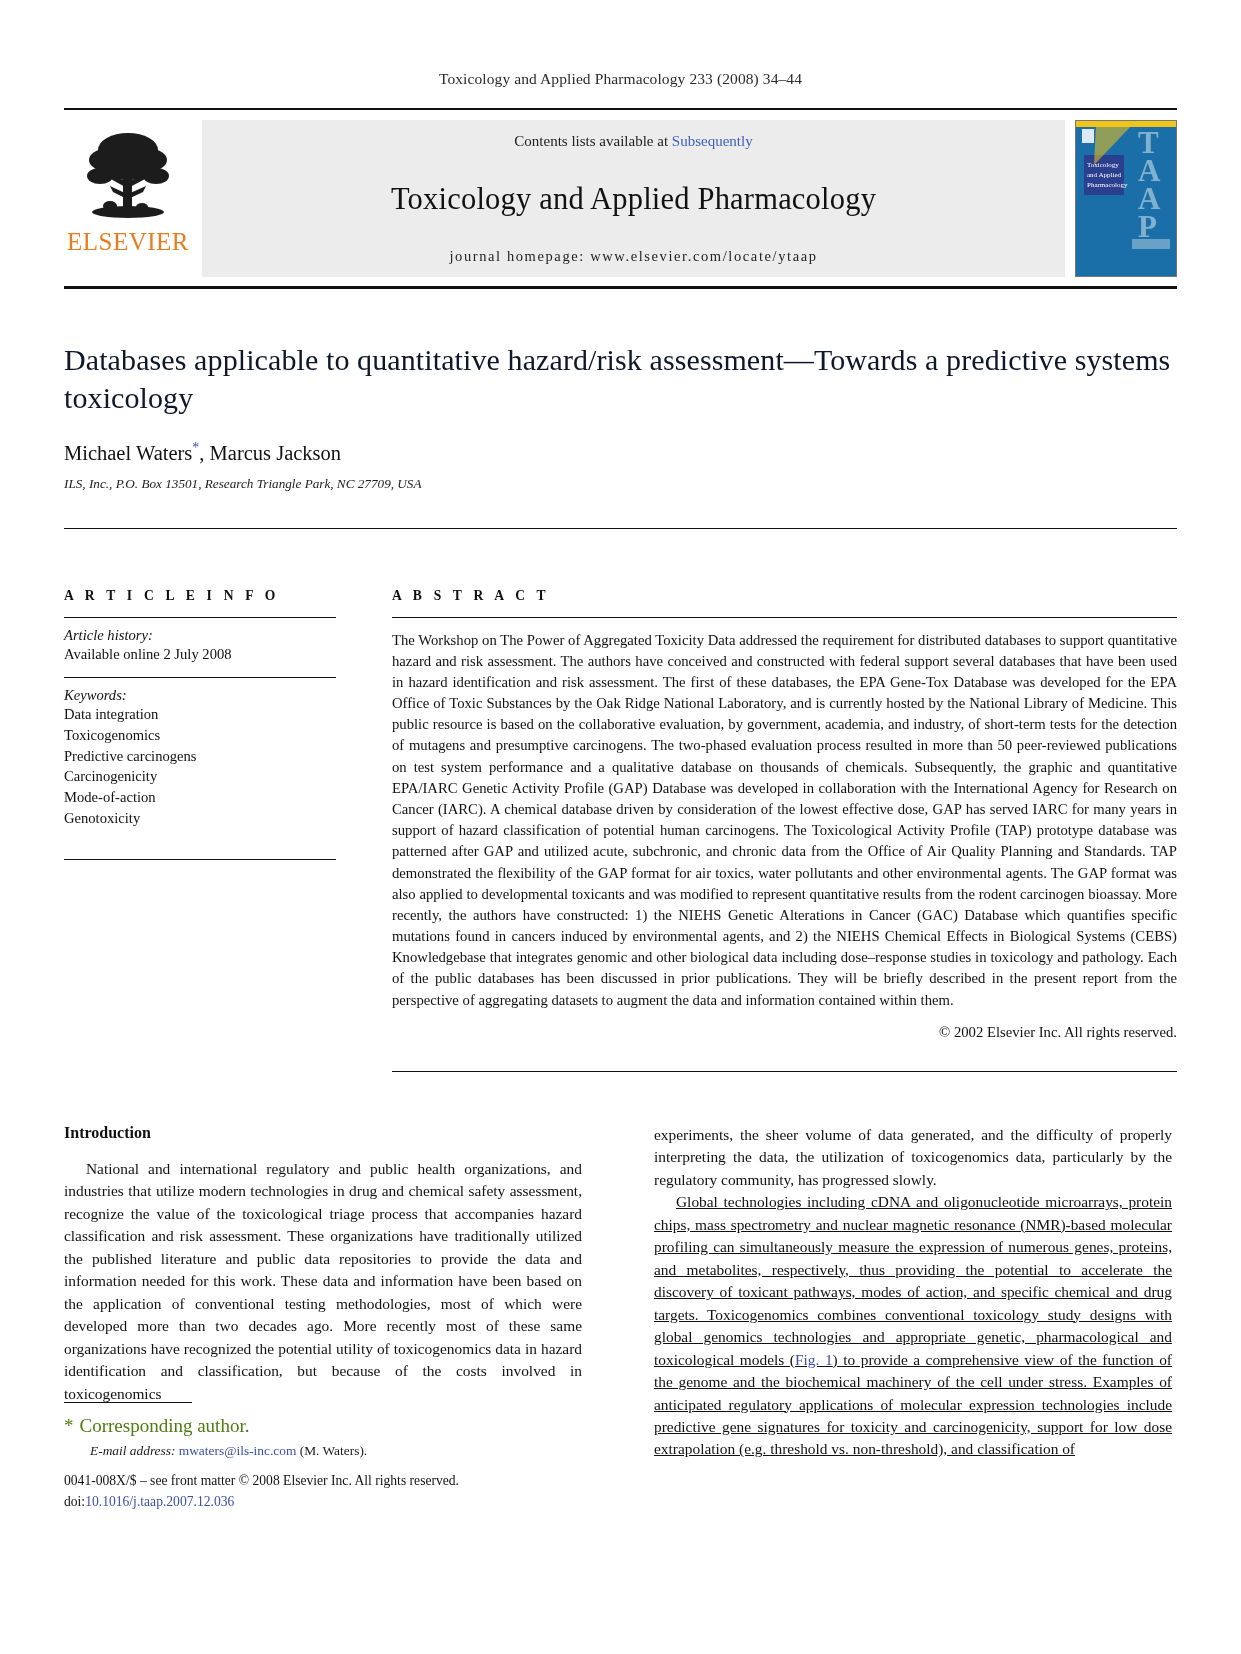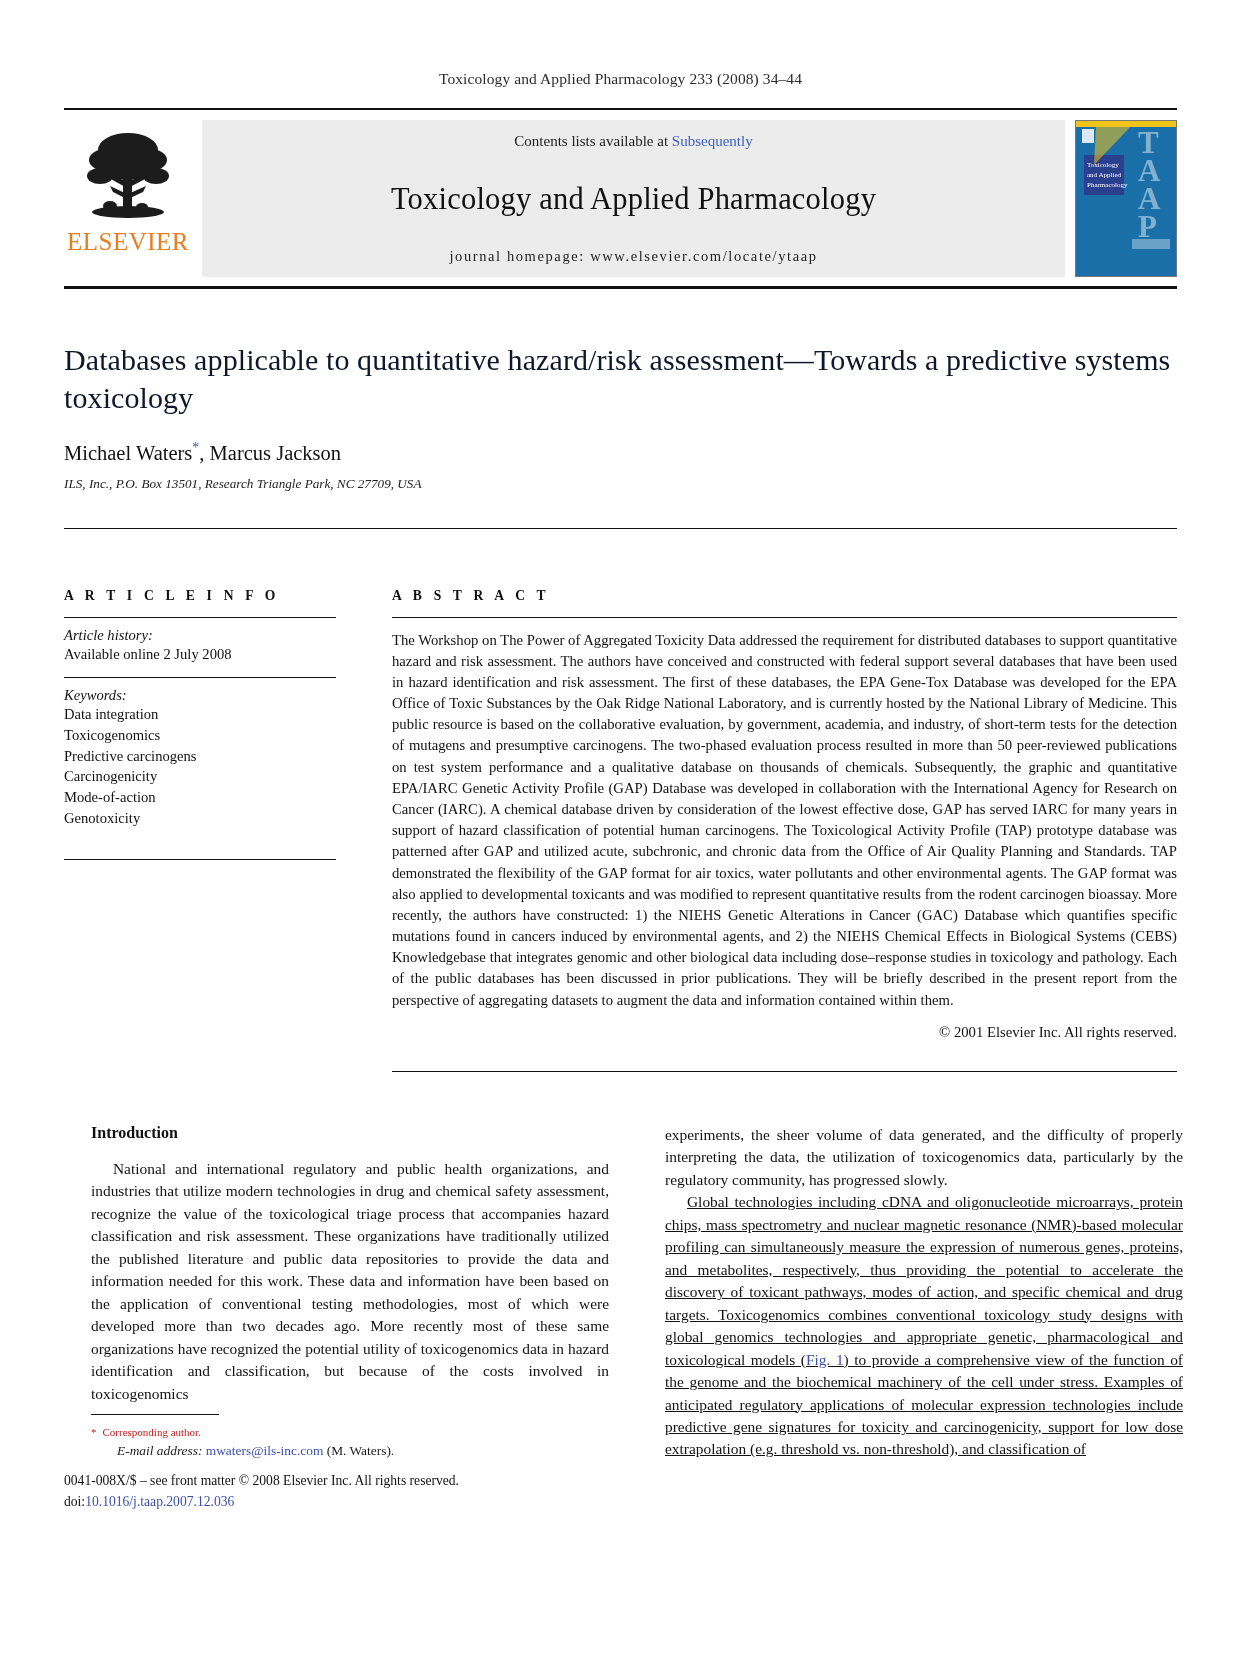--- a/index.html
+++ b/index.html
@@ -165,22 +165,21 @@
     font-size: 14.7px;
     margin-top: 13px;
     color: #111;
   }
   .info-bottom-rule { margin-top: 30px; border-top: 1.1px solid #111; }
 
   
   .body-cols {
     margin-top: 52px;
     display: flex;
-    gap: 56px;
-    margin-left: 27px;
+    gap: 72px;
   }
   .bcol { width: 518px; flex: 0 0 518px; position: relative; }
   .h1 {
     font-size: 16px;
     font-weight: bold;
     margin: 0 0 16px 0;
     color: #111;
   }
   .para {
     font-size: 15.4px;
@@ -195,23 +194,23 @@
   .para.noindent { text-indent: 0; }
 
   
   .footnote-wrap { position: absolute; left: 0; bottom: 0; width: 100%; }
   .fn-rule {
     width: 128px;
     border-top: 1px solid #111;
     margin-bottom: 9px;
   }
   .fn-line {
-    font-size: 11px;
+    font-size: 19px;
     line-height: 1.5;
-    color: #b91c1c;
+    color: #4d7c0f;
     padding-left: 14px;
     text-indent: -14px;
   }
   .fn-line .star { margin-right: 6px; }
   .fn-sub { padding-left: 26px; text-indent: 0; font-size: 13.4px; line-height:1.5; }
   .fn-sub i { font-style: italic; text-align: center; }
   .link { color: #3b4fa8; }
 
   .frontmatter {
     position: absolute;
@@ -315,21 +314,21 @@
         <div class="info-line">Genotoxicity</div>
       </div>
 
       <div class="info-bottom-rule"></div>
     </div>
 
     <div class="col-abstract">
       <div class="sec-head">A B S T R A C T</div>
       <div class="rule"></div>
       <div class="abstract-body">The Workshop on The Power of Aggregated Toxicity Data addressed the requirement for distributed databases to support quantitative hazard and risk assessment. The authors have conceived and constructed with federal support several databases that have been used in hazard identification and risk assessment. The first of these databases, the EPA Gene-Tox Database was developed for the EPA Office of Toxic Substances by the Oak Ridge National Laboratory, and is currently hosted by the National Library of Medicine. This public resource is based on the collaborative evaluation, by government, academia, and industry, of short-term tests for the detection of mutagens and presumptive carcinogens. The two-phased evaluation process resulted in more than 50 peer-reviewed publications on test system performance and a qualitative database on thousands of chemicals. Subsequently, the graphic and quantitative EPA/IARC Genetic Activity Profile (GAP) Database was developed in collaboration with the International Agency for Research on Cancer (IARC). A chemical database driven by consideration of the lowest effective dose, GAP has served IARC for many years in support of hazard classification of potential human carcinogens. The Toxicological Activity Profile (TAP) prototype database was patterned after GAP and utilized acute, subchronic, and chronic data from the Office of Air Quality Planning and Standards. TAP demonstrated the flexibility of the GAP format for air toxics, water pollutants and other environmental agents. The GAP format was also applied to developmental toxicants and was modified to represent quantitative results from the rodent carcinogen bioassay. More recently, the authors have constructed: 1) the NIEHS Genetic Alterations in Cancer (GAC) Database which quantifies specific mutations found in cancers induced by environmental agents, and 2) the NIEHS Chemical Effects in Biological Systems (CEBS) Knowledgebase that integrates genomic and other biological data including dose–response studies in toxicology and pathology. Each of the public databases has been discussed in prior publications. They will be briefly described in the present report from the perspective of aggregating datasets to augment the data and information contained within them.</div>
-      <div class="copyright">© 2001 Elsevier Inc. All rights reserved.</div>
+      <div class="copyright">© 2002 Elsevier Inc. All rights reserved.</div>
       <div class="info-bottom-rule"></div>
     </div>
   </div>
 
   <div class="body-cols">
 
     <div class="bcol">
       <h2 class="h1">Introduction</h2>
       <p class="para">National and international regulatory and public health organizations, and industries that utilize modern technologies in drug and chemical safety assessment, recognize the value of the toxicological triage process that accompanies hazard classification and risk assessment. These organizations have traditionally utilized the published literature and public data repositories to provide the data and information needed for this work. These data and information have been based on the application of conventional testing methodologies, most of which were developed more than two decades ago. More recently most of these same organizations have recognized the potential utility of toxicogenomics data in hazard identification and classification, but because of the costs involved in toxicogenomics</p>
 

